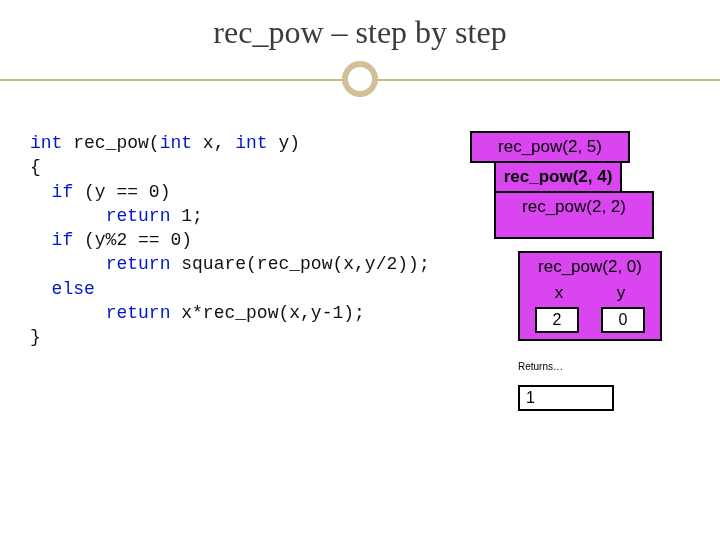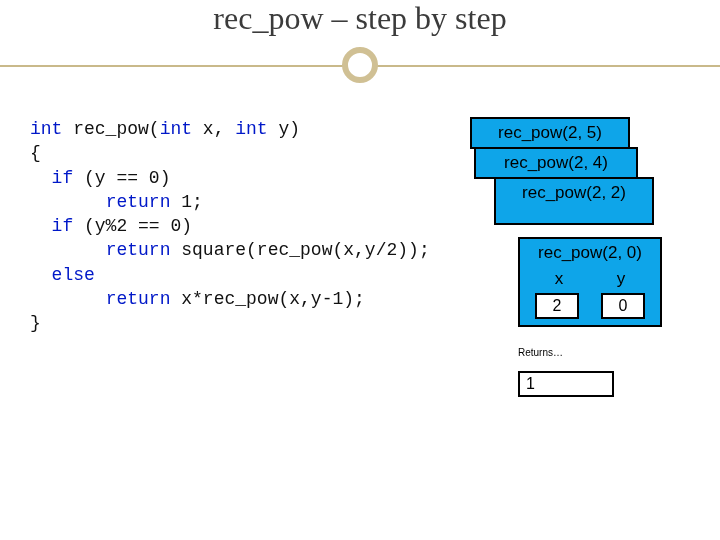--- a/index.html
+++ b/index.html
@@ -15,20 +15,21 @@
     width: 720px;
     height: 540px;
     position: relative;
     box-sizing: border-box;
   }
   .title {
     text-align: center;
     font-family: Georgia, 'Times New Roman', serif;
     font-size: 32px;
     color: #3b3b3b;
+    padding-top: 14px;
     padding-bottom: 10px;
   }
   .rule-wrap {
     position: relative;
     height: 40px;
   }
   .rule {
     position: absolute;
     left: 0; right: 0;
     top: 18px;
@@ -62,21 +63,21 @@
   .kw { color: #0018c8; }
   .stack-area {
     position: relative;
     width: 220px;
     height: 340px;
     flex: 0 0 220px;
   }
   .card {
     position: absolute;
     border: 2px solid #000;
-    background: #0ea5e9;
+    background: #d946ef;
     box-sizing: border-box;
     padding: 4px 6px 6px 6px;
     font-size: 17px;
   }
   .card .hdr {
     text-align: center;
     padding-bottom: 2px;
     white-space: nowrap;
   }
   .xy-table {
@@ -140,21 +141,21 @@
 <span>       </span><span class="kw">return</span><span> square(rec_pow(x,y/2));</span>
 <span>  </span><span class="kw">else</span>
 <span>       </span><span class="kw">return</span><span> x*rec_pow(x,y-1);</span>
 <span>}</span></div>
 
     <div class="stack-area">
 
       <div class="card" style="left:0px; top:0px; width:160px; height:32px;">
         <div class="hdr">rec_pow(2, 5)</div>
       </div>
-      <div class="card" style="left:4px; top:30px; width:164px; height:32px;">
+      <div class="card" style="left:24px; top:30px; width:128px; height:32px;font-weight:bold;">
         <div class="hdr">rec_pow(2, 4)</div>
       </div>
       <div class="card" style="left:24px; top:60px; width:160px; height:48px;">
         <div class="hdr">rec_pow(2, 2)</div>
       </div>
 
       <div class="card" style="left:48px; top:120px; width:144px;">
         <div class="hdr">rec_pow(2, 0)</div>
         <div class="xy-table">
           <div class="xy-row">

